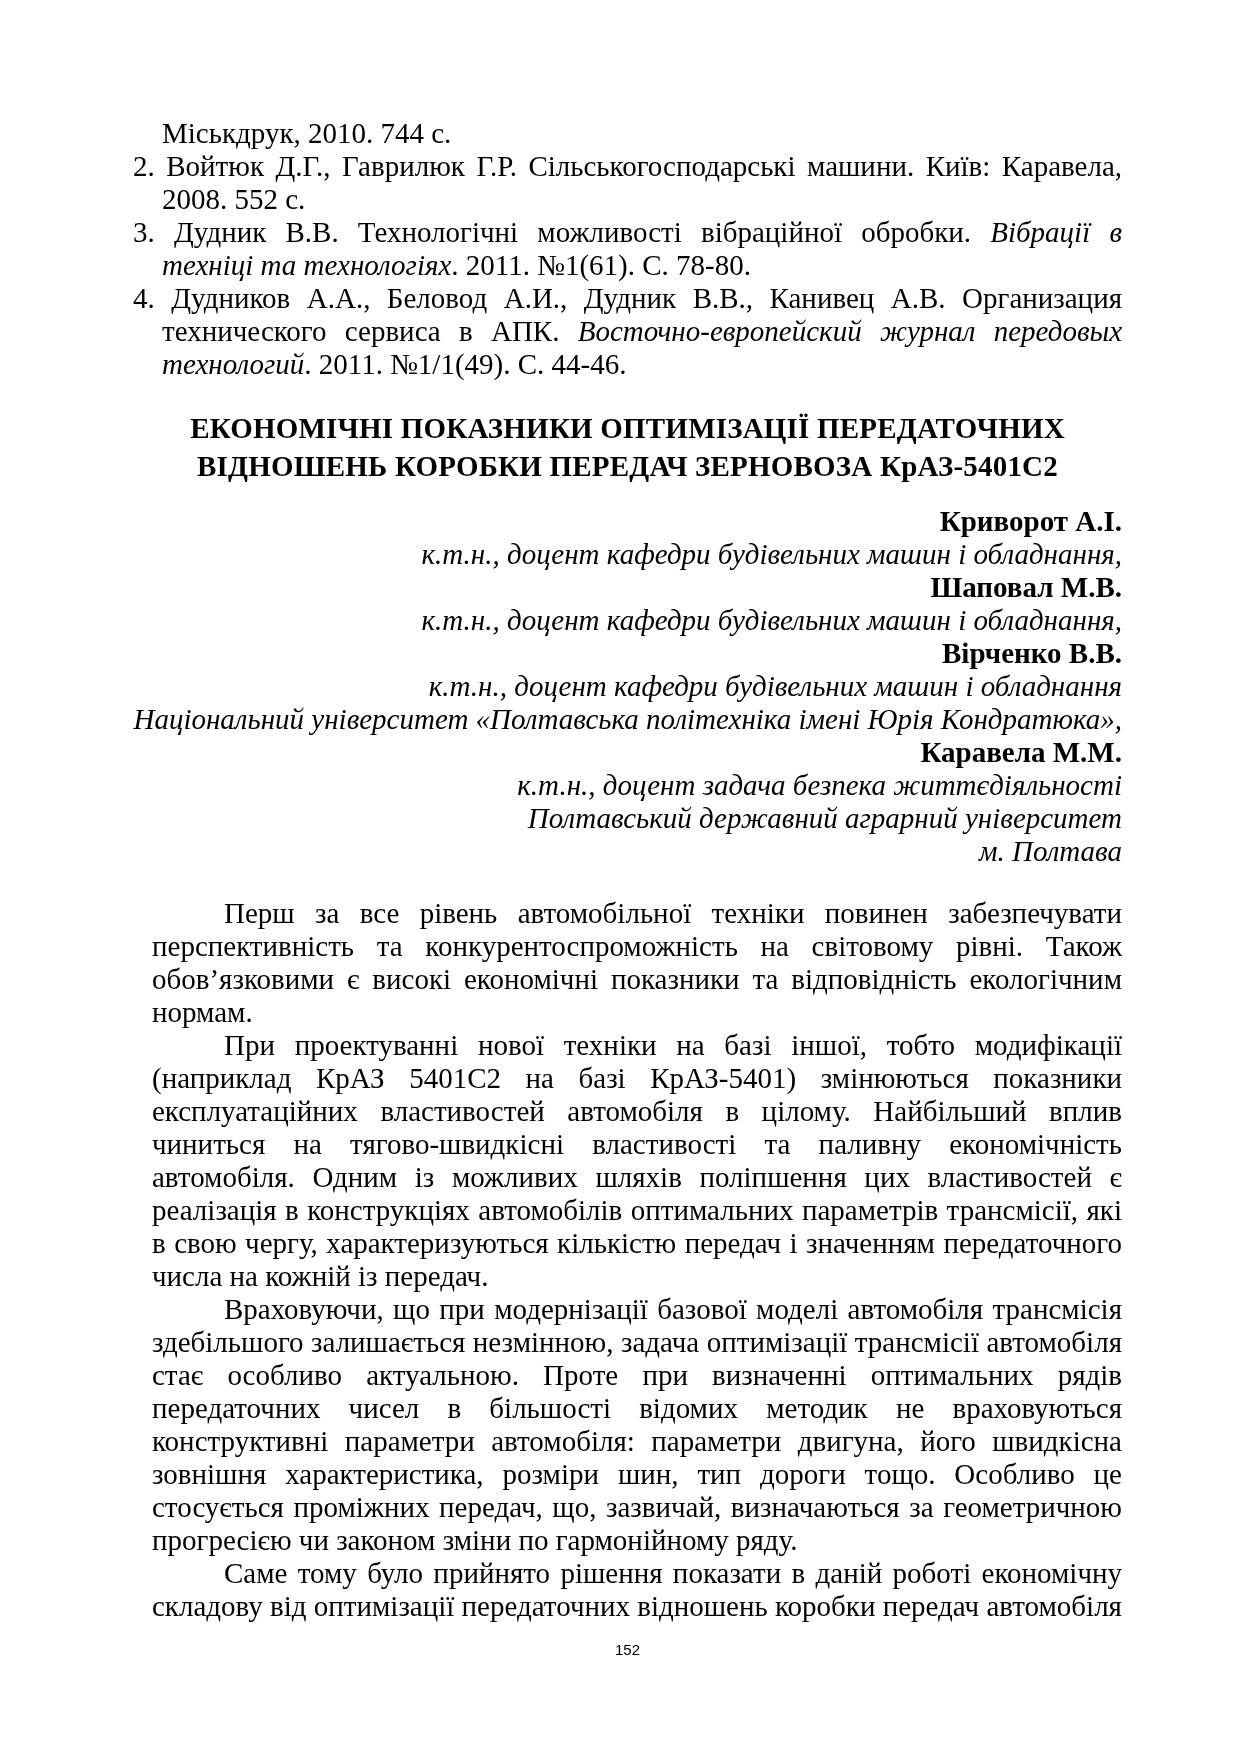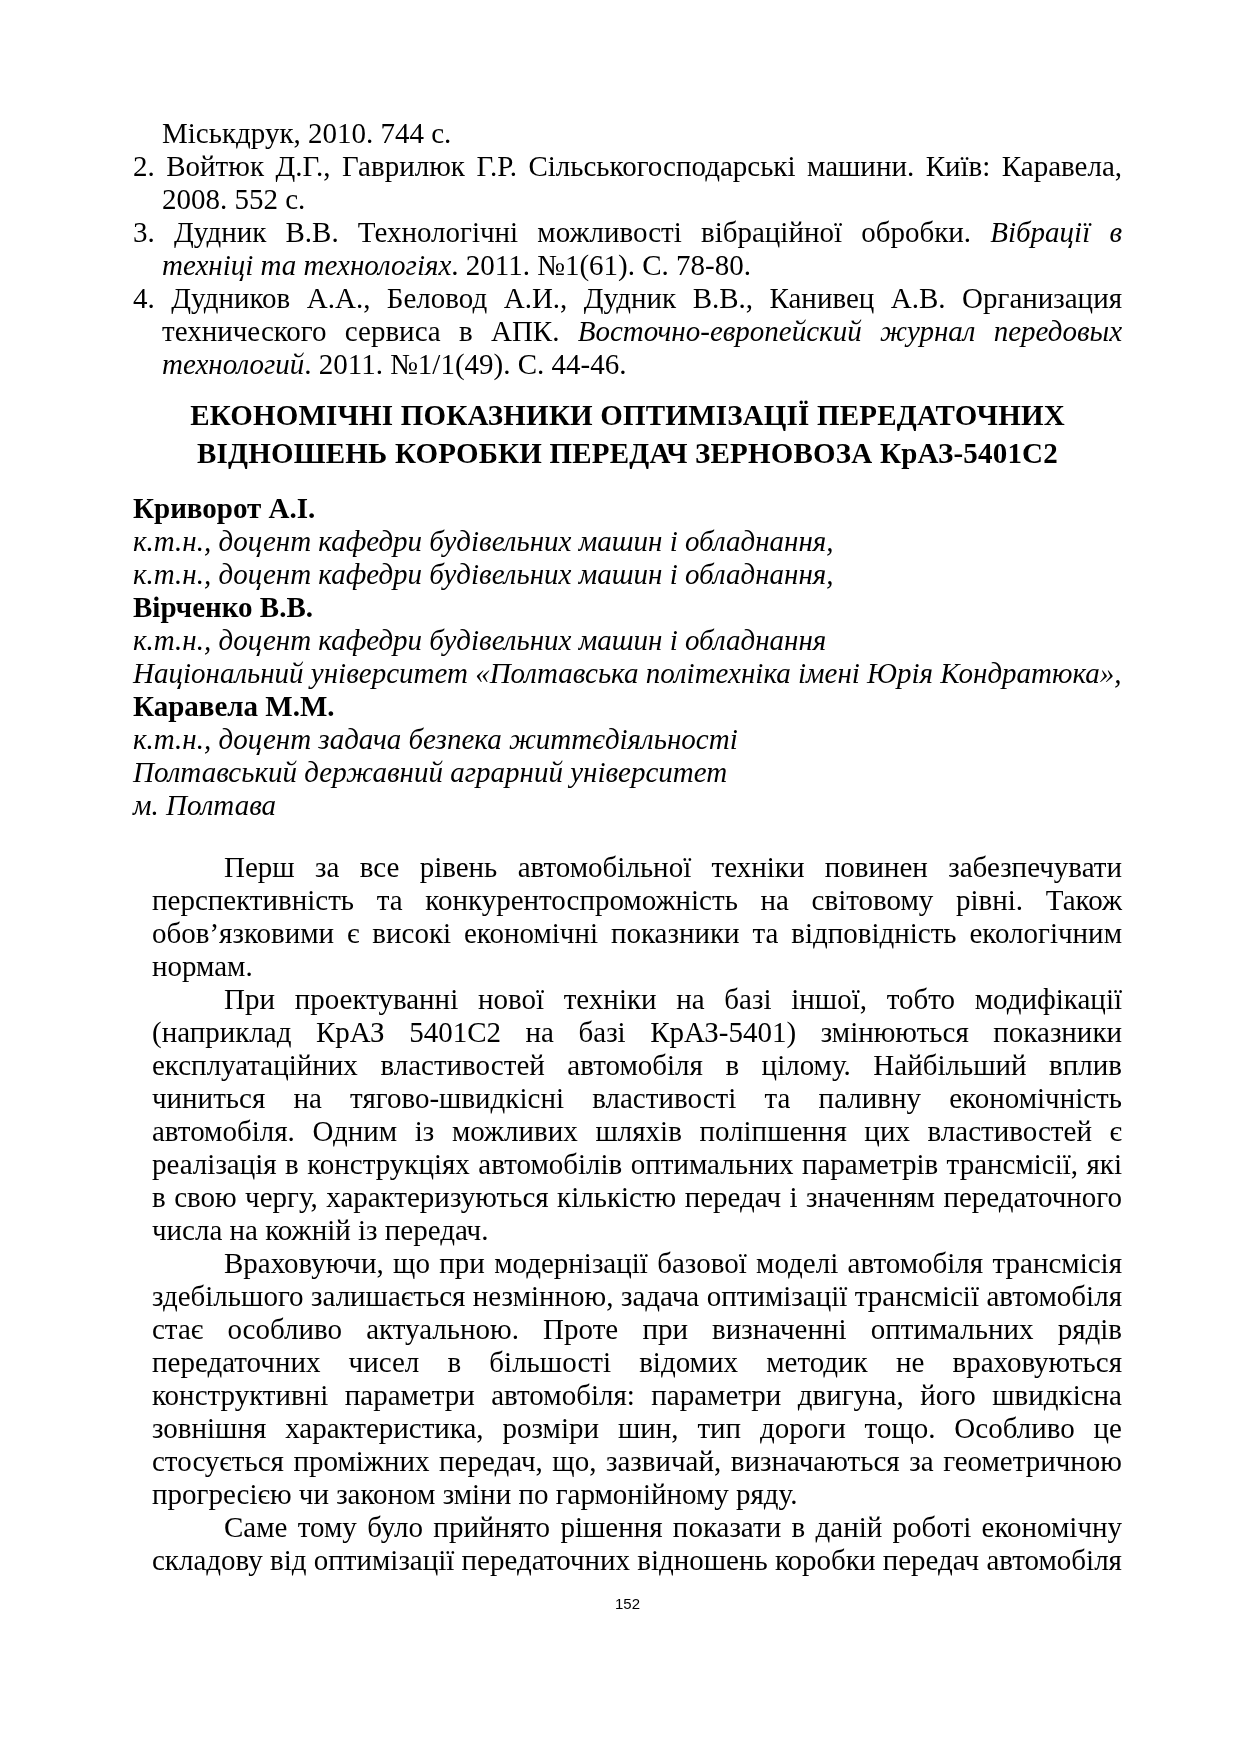--- a/index.html
+++ b/index.html
@@ -29,30 +29,30 @@
   }
   .ref-item {
     padding-left: 29px;
     text-indent: -29px;
   }
   .ref-item .src {
     font-style: italic;
   }
   
   .title {
-    margin-top: 15px;
+    margin-top: 28px;
     text-align: center;
     font-weight: bold;
     line-height: 38px;
     letter-spacing: 0.2px;
   }
   
   .authors {
     margin-top: 20px;
-    text-align: left;
+    text-align: right;
     line-height: 33px;
   }
   .author-name {
     font-weight: bold;
   }
   .author-role {
     font-style: italic;
   }
   
   .body {
@@ -91,20 +91,21 @@
 
   <div class="title">
     <div>ЕКОНОМІЧНІ ПОКАЗНИКИ ОПТИМІЗАЦІЇ ПЕРЕДАТОЧНИХ</div>
     <div>ВІДНОШЕНЬ КОРОБКИ ПЕРЕДАЧ ЗЕРНОВОЗА КрАЗ-5401С2</div>
   </div>
 
   <div class="authors">
     <div class="author-name">Криворот А.І.</div>
     <div class="author-role">к.т.н., доцент кафедри будівельних машин і обладнання,</div>
 
+    <div class="author-name">Шаповал М.В.</div>
     <div class="author-role">к.т.н., доцент кафедри будівельних машин і обладнання,</div>
 
     <div class="author-name">Вірченко В.В.</div>
     <div class="author-role">к.т.н., доцент кафедри будівельних машин і обладнання</div>
     <div class="author-role">Національний університет «Полтавська політехніка імені Юрія Кондратюка»,</div>
 
     <div class="author-name">Каравела М.М.</div>
     <div class="author-role">к.т.н., доцент задача безпека життєдіяльності</div>
     <div class="author-role">Полтавський державний аграрний університет</div>
     <div class="author-role">м. Полтава</div>

